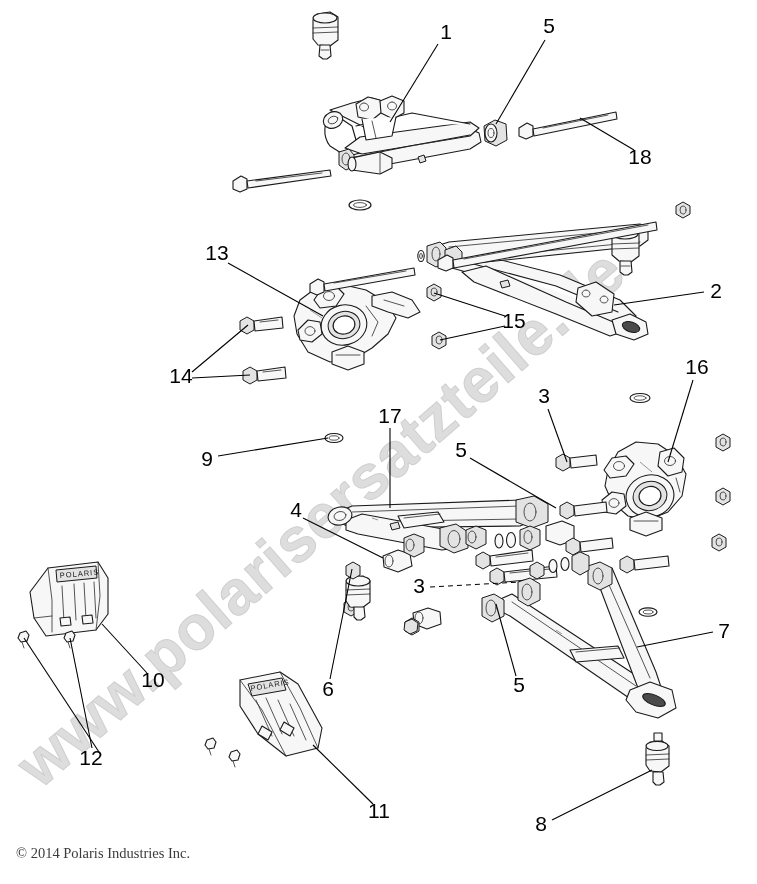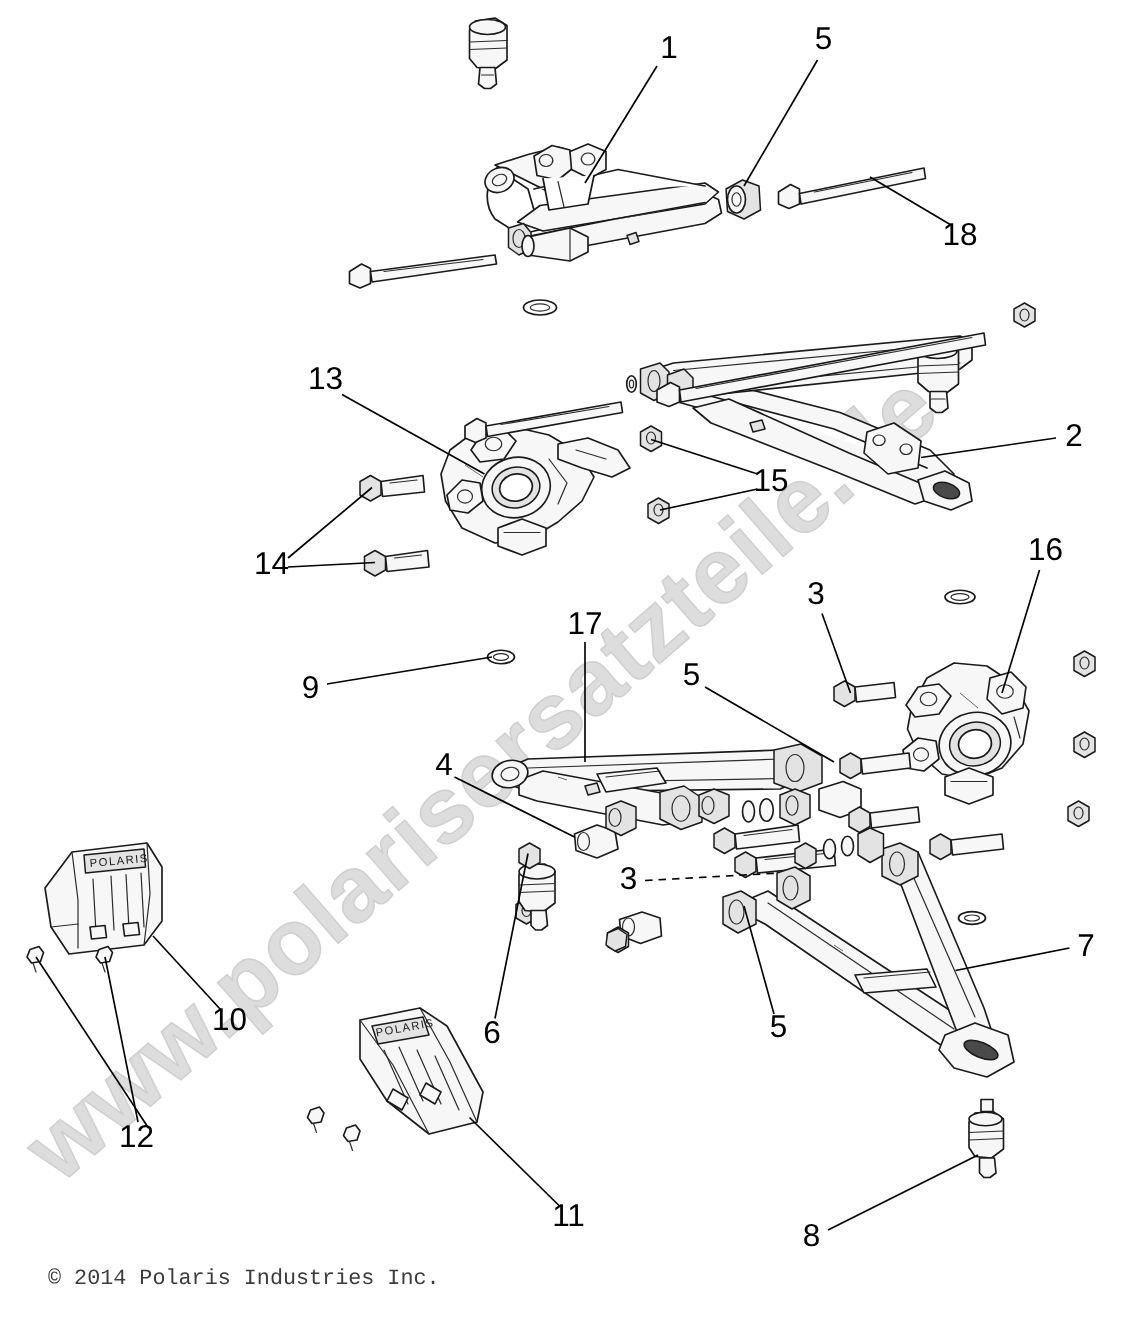--- a/index.html
+++ b/index.html
@@ -83,25 +83,25 @@
     font-family: "Liberation Sans", sans-serif;
     font-weight: bold;
     font-size: 62px;
     fill: #dddddd;
     stroke: #cfcfcf;
     stroke-width: 1;
     letter-spacing: 1px;
   }
   #copyright {
     position: absolute;
-    left: 32px;
+    left: 16px;
     top: 845px;
     font-size: 14.5px;
     color: #3b3b3b;
-    font-family: Liberation Mono, monospace;
+    font-family: Liberation Serif, serif;
     white-space: nowrap;
   }
 </style>
 </head>
 <body>
 
 <div id="page">
 
   <svg id="diagram-svg" viewBox="0 0 757 884">
 

